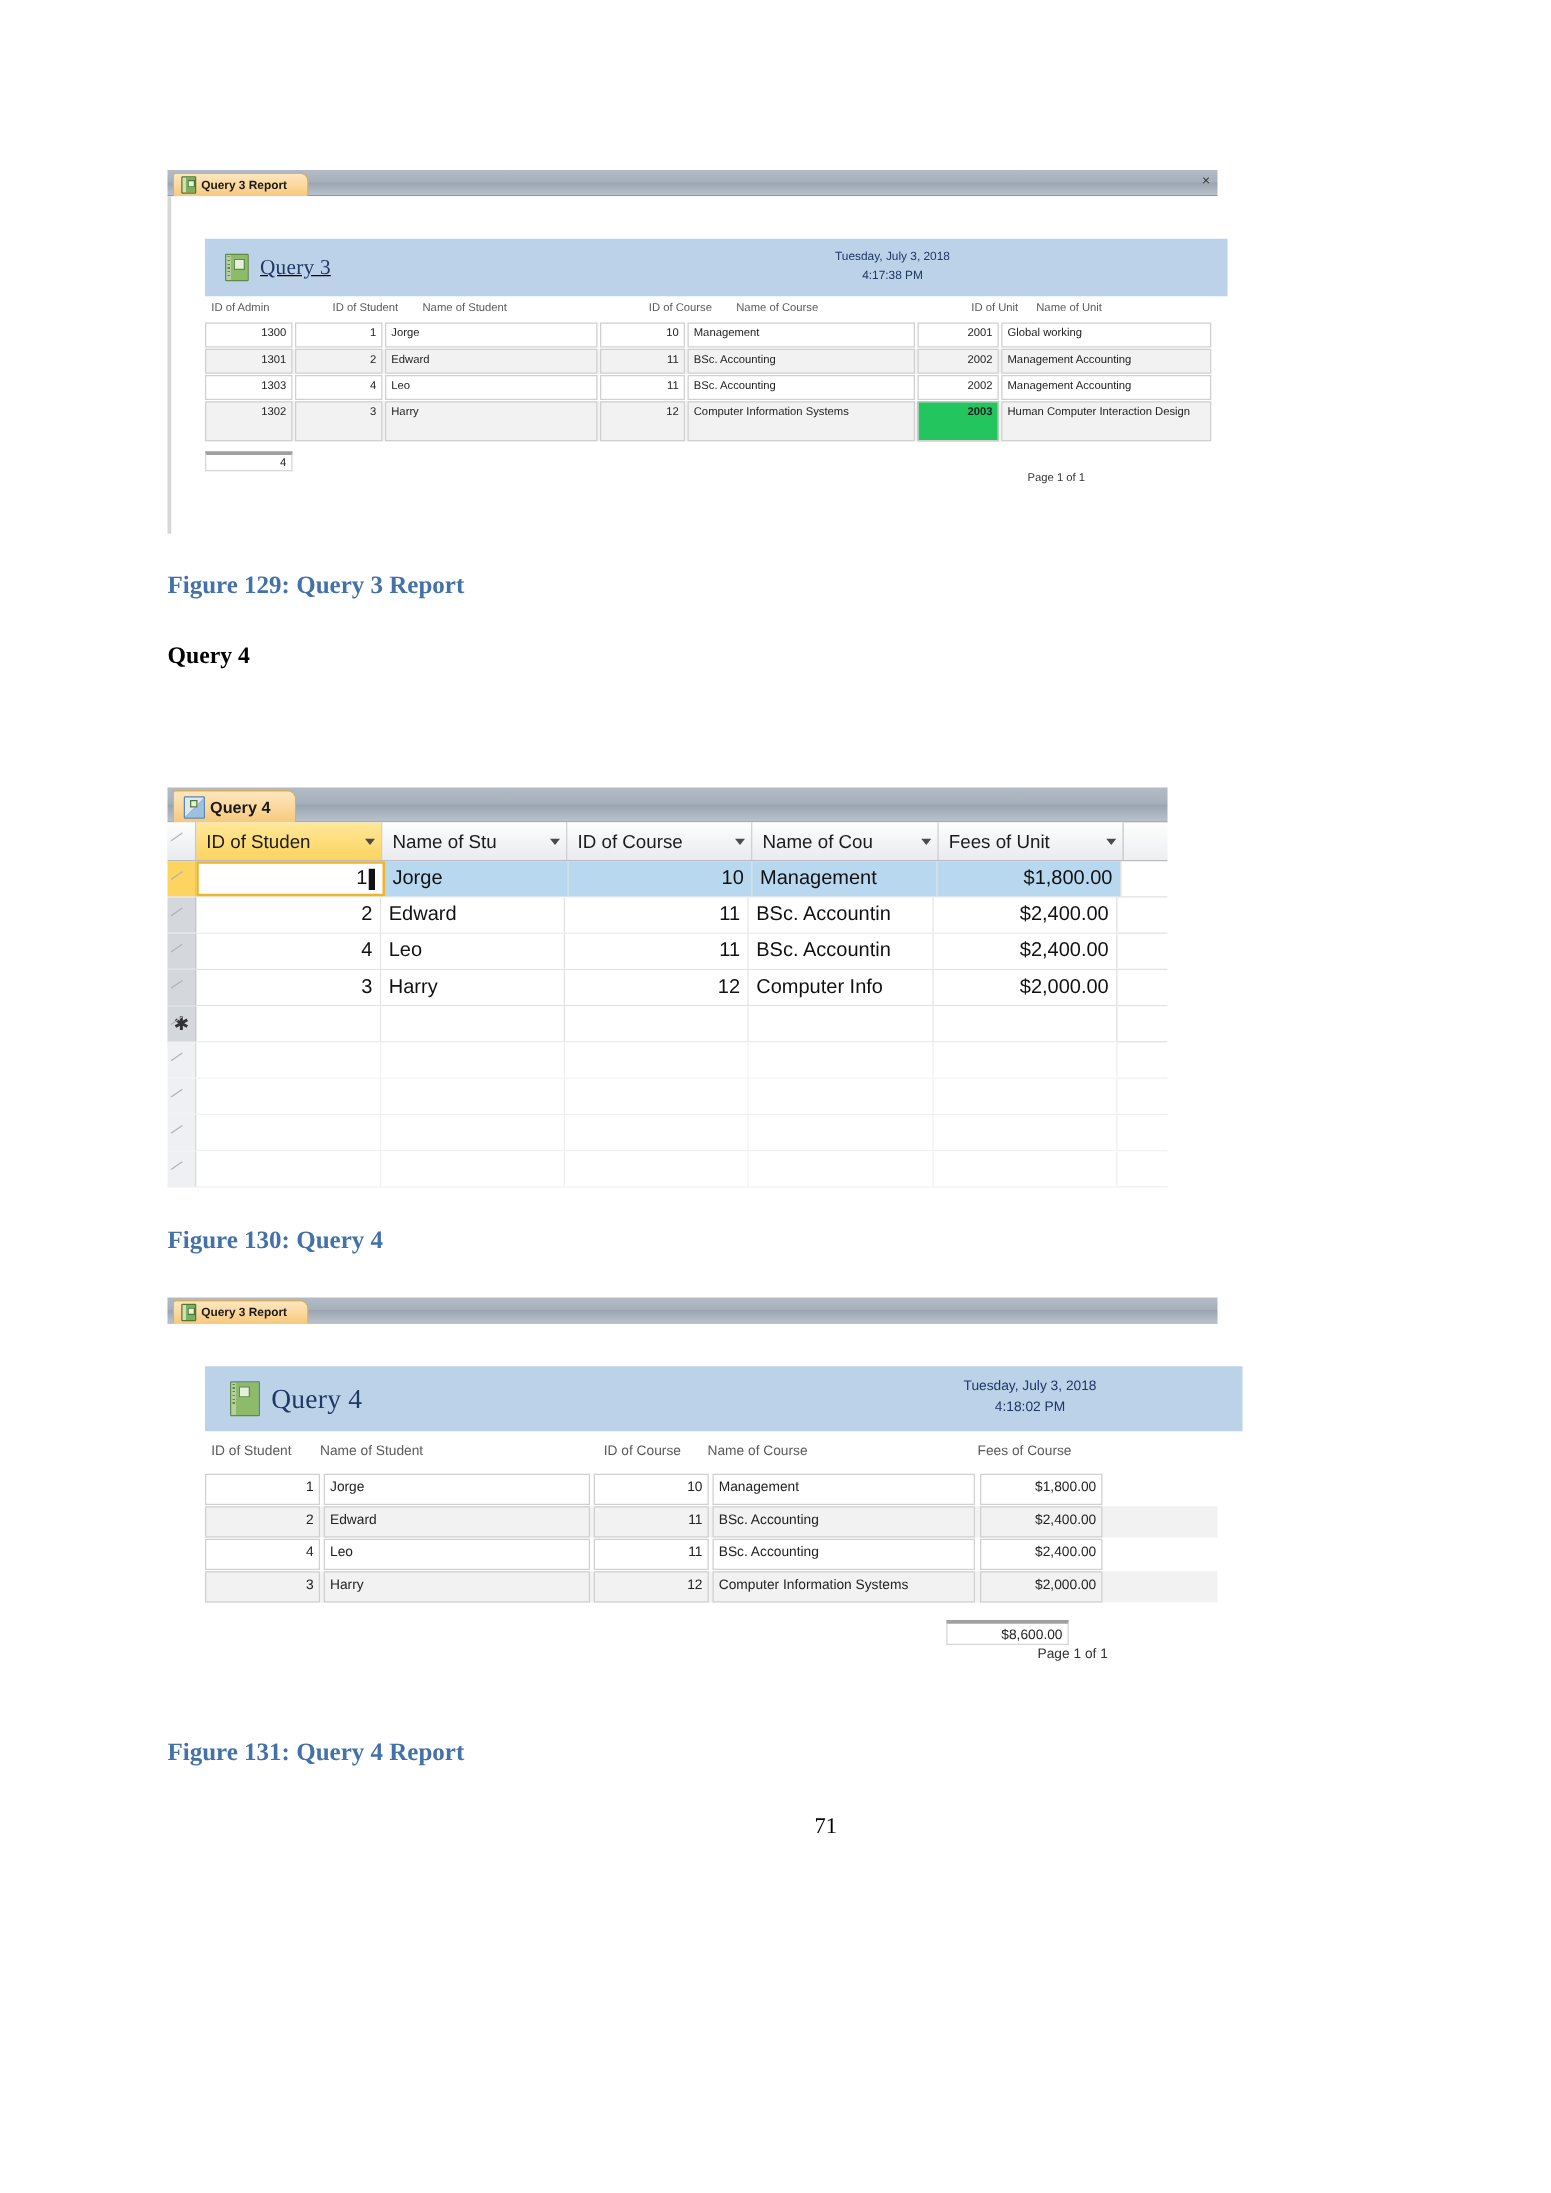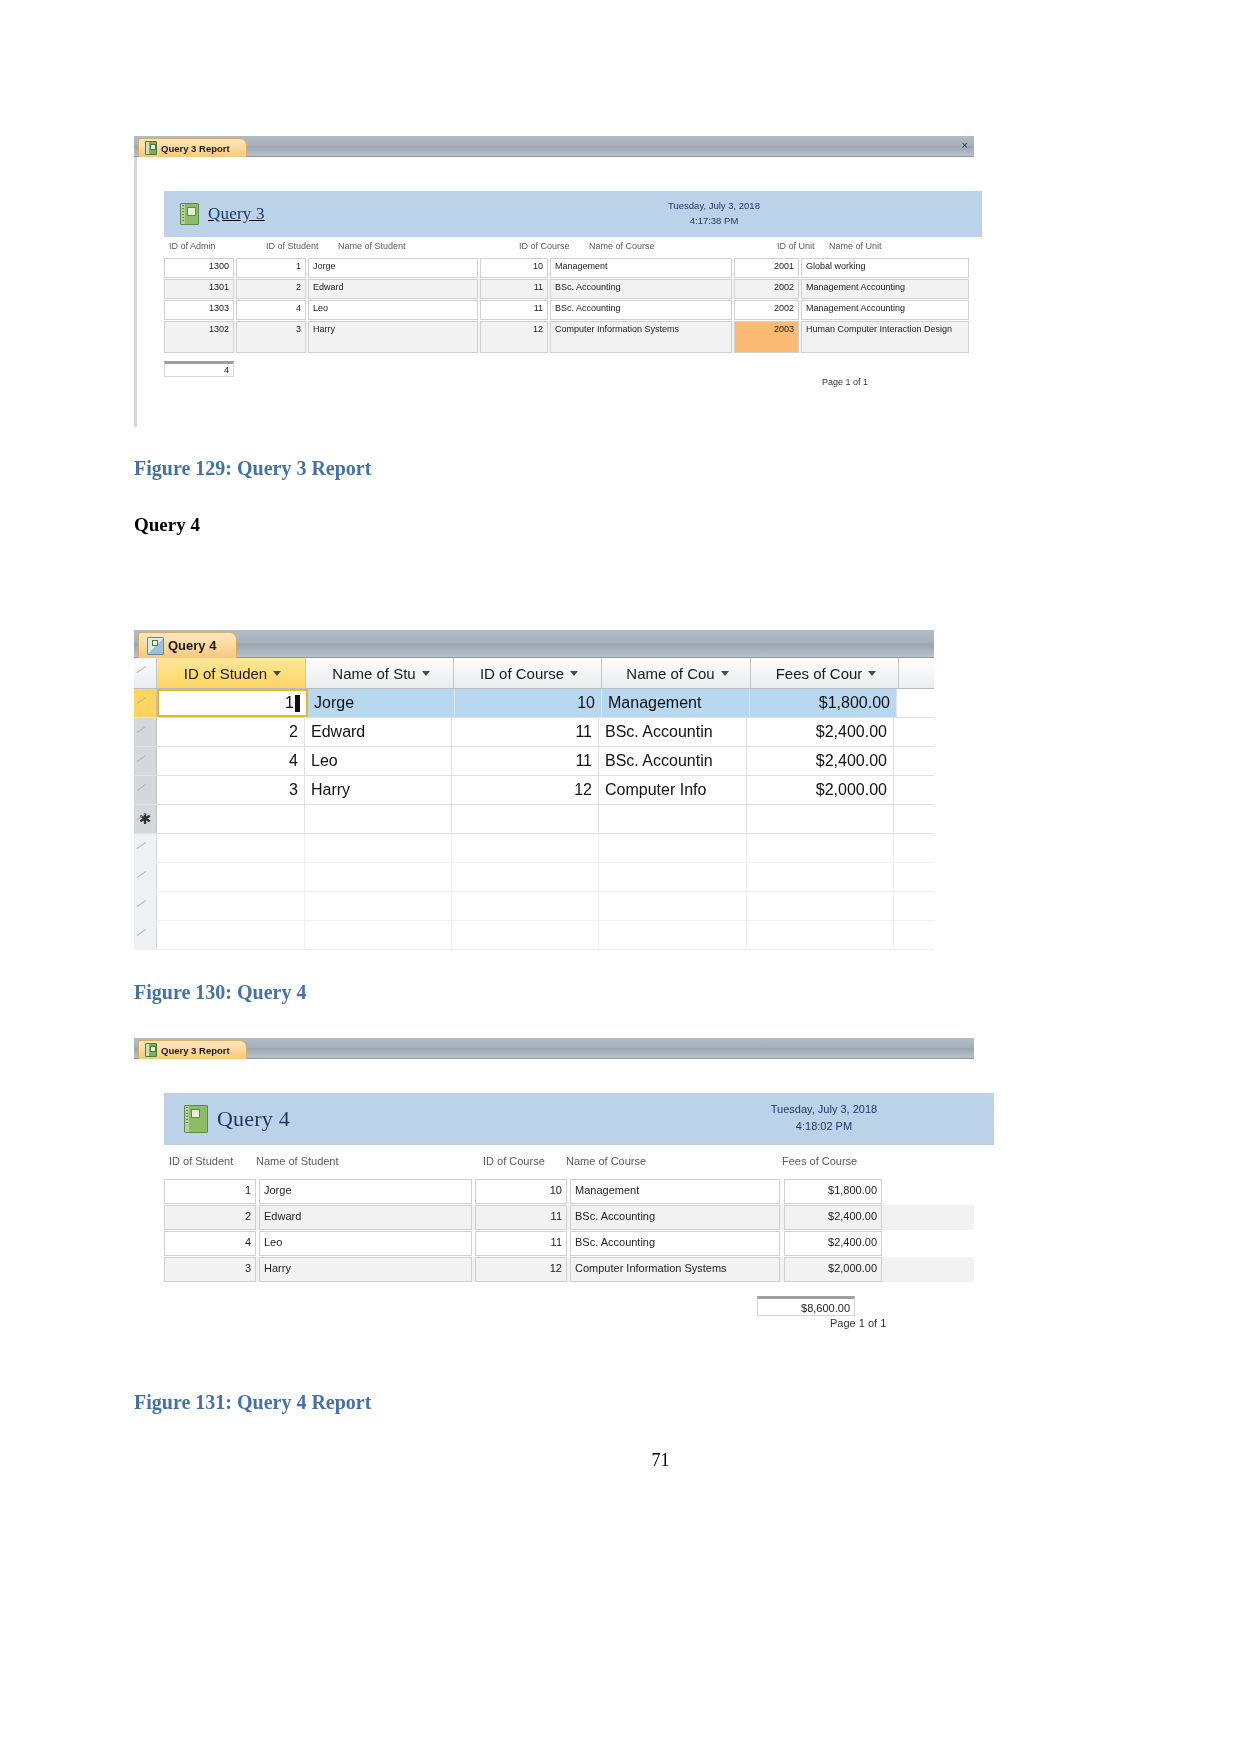--- a/index.html
+++ b/index.html
@@ -121,21 +121,21 @@
     width:22px;flex:none;
     background:linear-gradient(to bottom,#fdfdfd,#e9ebee);
     border-right:1px solid #c3c6ca;
     position:relative;
   }
   .ds-sel::after{
     content:"";position:absolute;left:5px;top:10px;width:11px;height:11px;
     border-top:1px solid #b0b3b7;transform:rotate(-35deg);
   }
   .ds-th{
-    flex:none;display:flex;align-items:center;justify-content:center;
+    flex:none;display:flex;align-items:center;justify-content:space-between;
     padding:0 5px 0 8px;
     border-right:1px solid #c3c6ca;
     font-family:"Liberation Sans", sans-serif;
     font-size:15px;color:#1b1b1b;
     white-space:nowrap;overflow:hidden;
     background:linear-gradient(to bottom,#fefefe,#e9ebee);
   }
   .ds-th.active{
     background:linear-gradient(to bottom,#ffe79a,#fdd45f);
   }
@@ -255,21 +255,21 @@
           <div class="cell num" style="left:570px;width:65px;height:20px;">2002</div>
           <div class="cell" style="left:637px;width:168px;height:20px;">Management Accounting</div>
         </div>
 
         <div class="rpt-row alt" style="height:32px;margin-top:1px;">
           <div class="cell num" style="left:0px;width:70px;height:32px;background:#f2f2f2;">1302</div>
           <div class="cell num" style="left:72px;width:70px;height:32px;background:#f2f2f2;">3</div>
           <div class="cell" style="left:144px;width:170px;height:32px;background:#f2f2f2;">Harry</div>
           <div class="cell num" style="left:316px;width:68px;height:32px;background:#f2f2f2;">12</div>
           <div class="cell" style="left:386px;width:182px;height:32px;background:#f2f2f2;">Computer Information Systems</div>
-          <div class="cell num" style="left:570px;width:65px;height:32px;background:#fdba74;">2003</div>
+          <div class="cell num" style="left:570px;width:65px;height:32px;background:#22c55e;font-weight:bold;">2003</div>
           <div class="cell" style="left:637px;width:168px;height:32px;background:#f2f2f2;white-space:normal;">Human Computer Interaction Design</div>
         </div>
       </div>
 
       <div class="rpt-total" style="left:30px;top:204px;width:70px;height:16px;">4</div>
       <div class="rpt-page" style="left:688px;top:220px;">Page 1 of 1</div>
     </div>
   </div>
 
   <div class="fig-cap" style="left:134px;top:457px;">Figure 129: Query 3 Report</div>
@@ -299,21 +299,21 @@
         </div>
         <div class="ds-th" style="width:134px;">
           <span>ID of Course</span>
           <span class="caret"></span>
         </div>
         <div class="ds-th" style="width:135px;">
           <span>Name of Cou</span>
           <span class="caret"></span>
         </div>
         <div class="ds-th" style="width:134px;">
-          <span>Fees of Cour</span>
+          <span>Fees of Unit</span>
           <span class="caret"></span>
         </div>
       </div>
 
       <div class="ds-row sel">
         <div class="ds-sel"></div>
         <div class="ds-td num editing" style="width:135px;">
           <span>1</span>
             <span class="caret-bar"></span>
         </div>

